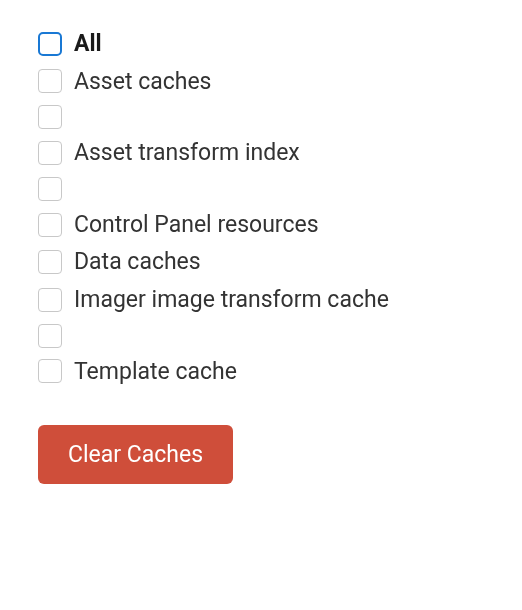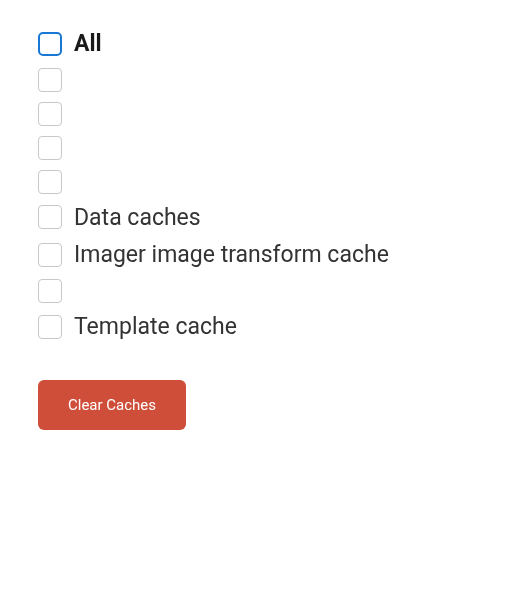--- a/index.html
+++ b/index.html
@@ -47,54 +47,60 @@
     }
     .checkbox-label.bold {
       font-weight: 700;
       color: #1a1a1a;
     }
     .clear-button {
       background: #cf4e3a;
       color: #fff;
       border: none;
       border-radius: 6px;
-      font-size: 15px;
+      font-size: 23px;
       padding: 16px 30px;
       cursor: pointer;
       font-family: inherit;
     }
   </style>
 </head>
 <body>
 
 
 
 <div class="checkbox-list">
 
   <div class="checkbox-row">
     <div class="checkbox focused"></div>
     <span class="checkbox-label bold">All</span>
   </div>
 
   <div class="checkbox-row">
     <div class="checkbox"></div>
+    <span class="checkbox-label">Asset caches</span>
   </div>
 
   <div class="checkbox-row">
     <div class="checkbox"></div>
   </div>
 
   <div class="checkbox-row">
     <div class="checkbox"></div>
+    <span class="checkbox-label">Asset transform index</span>
   </div>
 
   <div class="checkbox-row">
     <div class="checkbox"></div>
   </div>
 
+  <div class="checkbox-row">
+    <div class="checkbox"></div>
+    <span class="checkbox-label">Control Panel resources</span>
+  </div>
 
   <div class="checkbox-row">
     <div class="checkbox"></div>
     <span class="checkbox-label">Data caches</span>
   </div>
 
   <div class="checkbox-row">
     <div class="checkbox"></div>
     <span class="checkbox-label">Imager image transform cache</span>
   </div>

